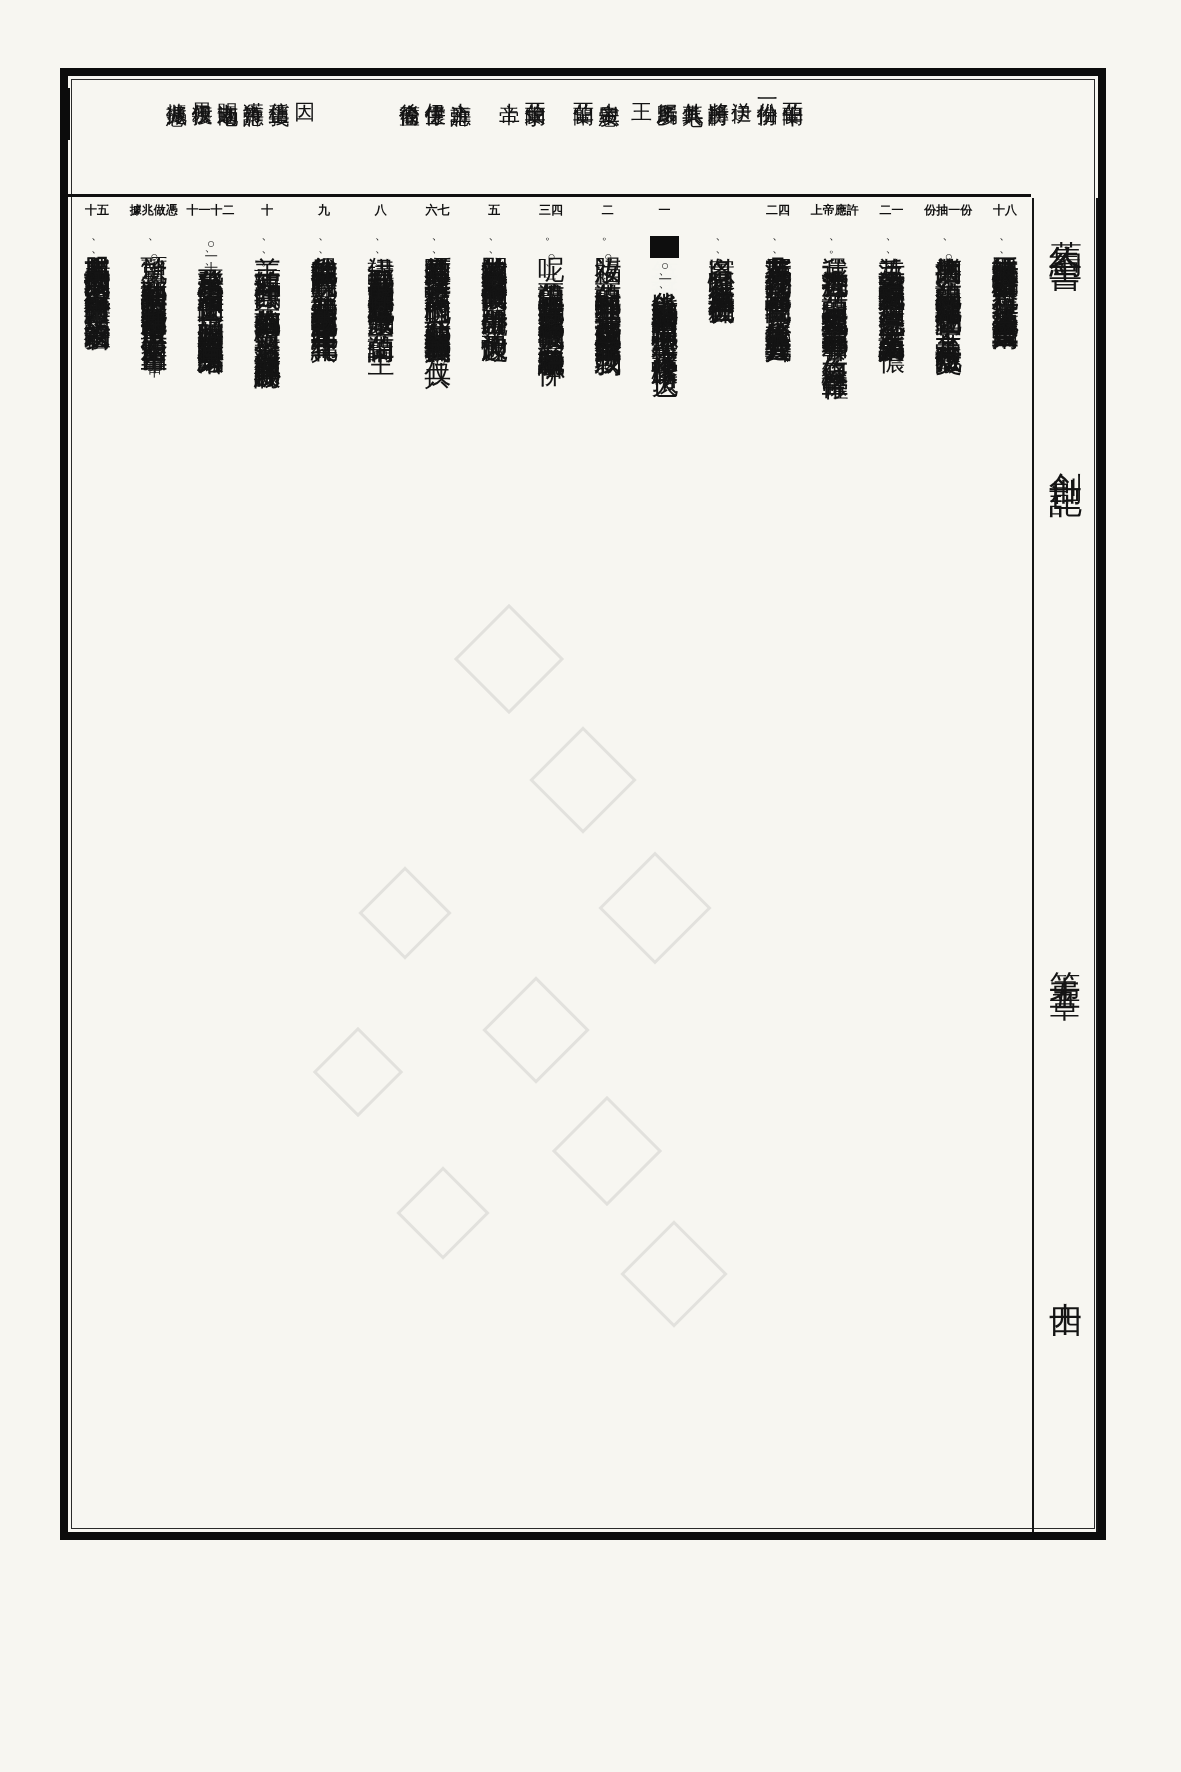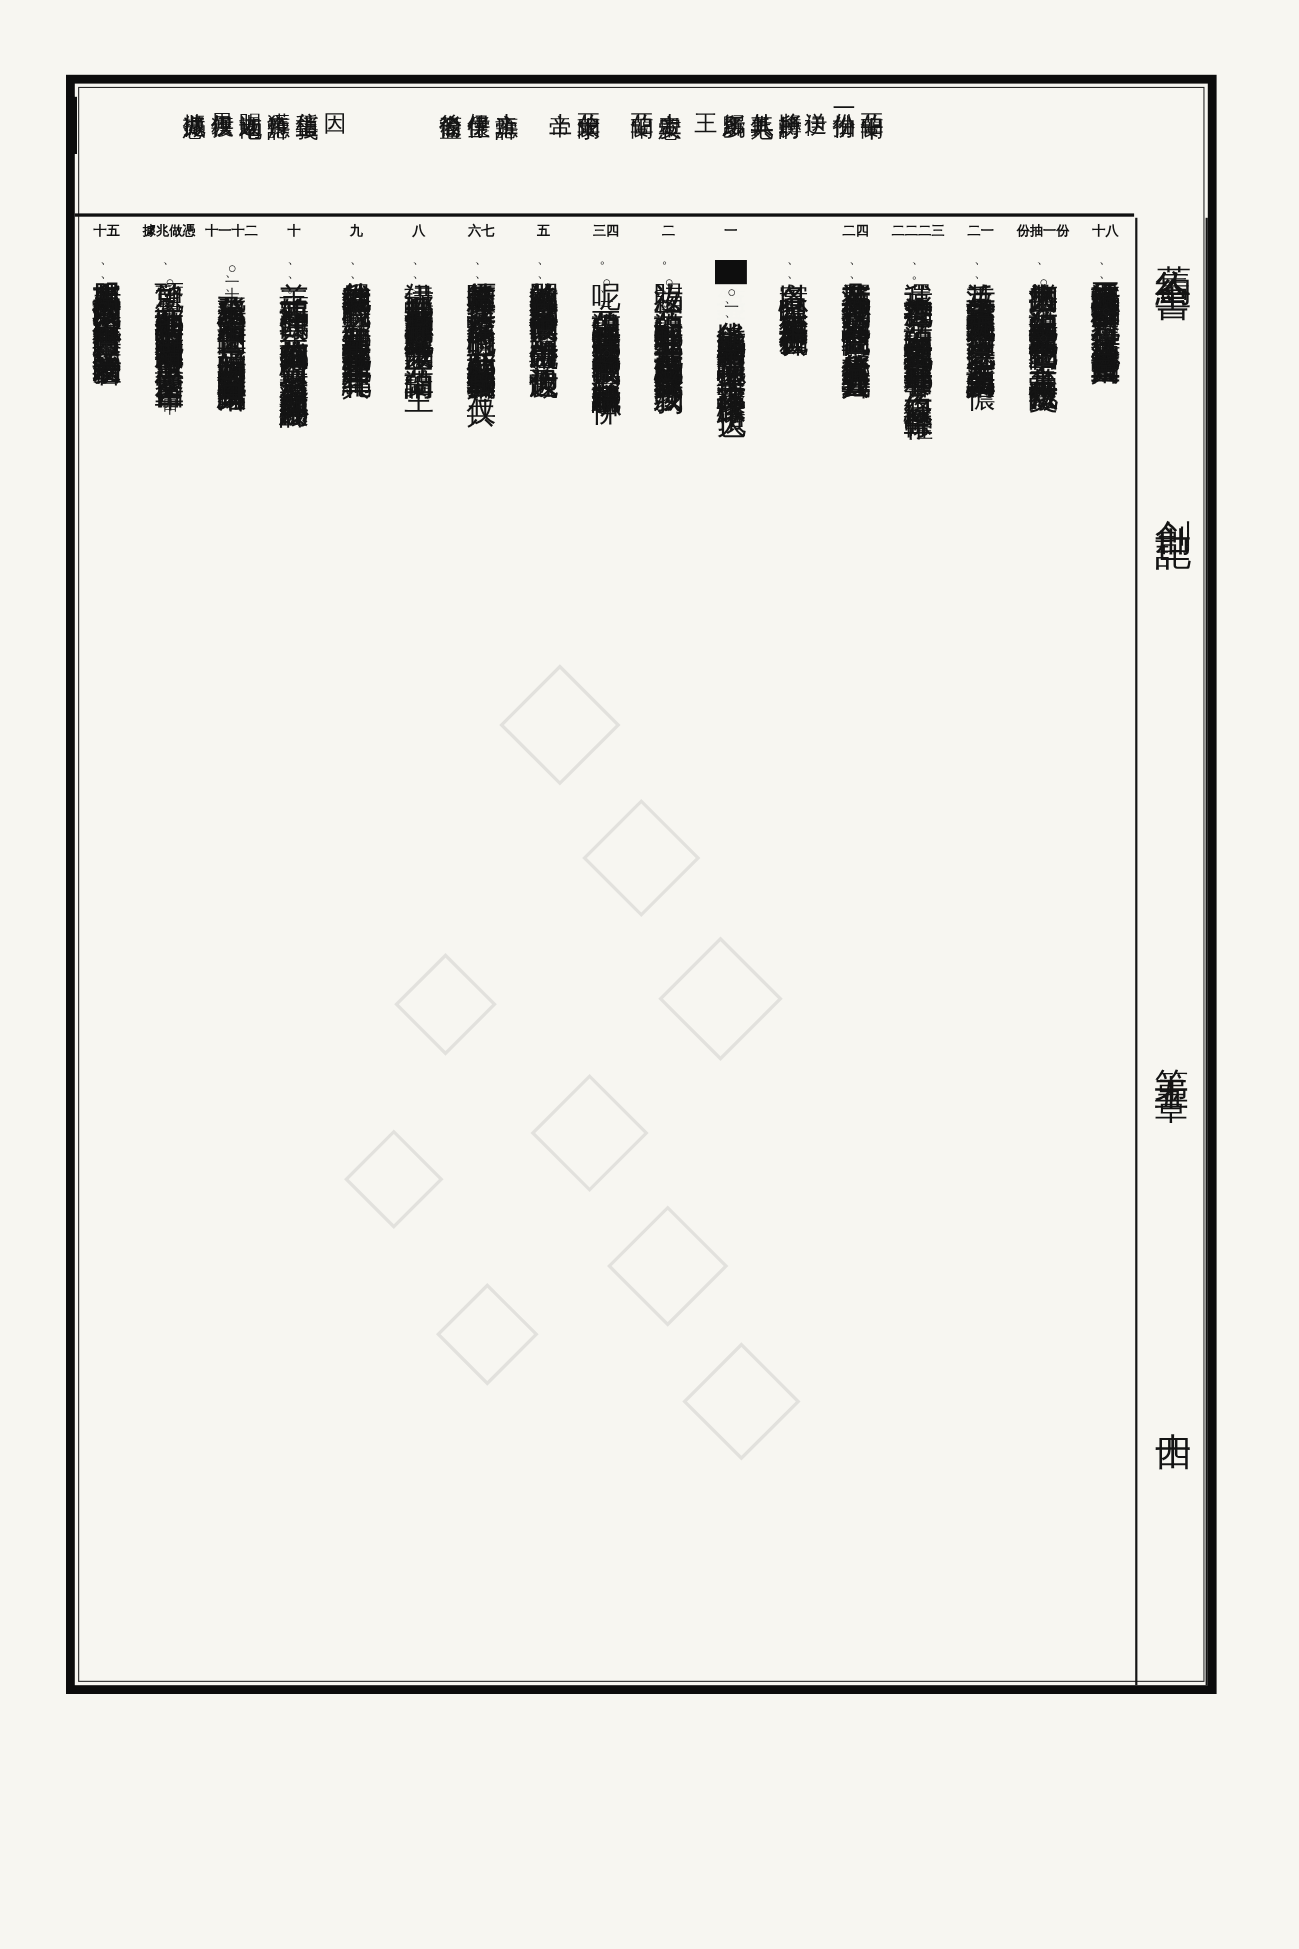--- a/index.html
+++ b/index.html
@@ -110,21 +110,21 @@
       </div>
     <div class="vcol">
         <div class="vlabel">份抽一份</div>
         <div class="vtext">掏酒共餅出來<span class="pt">、</span><span class="vm">○十九</span>祝福<span class="nm">亞伯蘭</span>講<span class="pt">、</span>願天地其主至高上帝<span class="pt">、</span>賜福乞<span class="nm">亞伯蘭</span><span class="pt">、</span><span class="vm">○二十</span>至高其上帝<span class="pt">、</span>既然獲仇敵交付</div>
       </div>
     <div class="vcol">
         <div class="vlabel">二一</div>
         <div class="vtext">汝其手<span class="pt">、</span>該當讚美伊<span class="pt">、</span><span class="nm">亞伯蘭</span>就掏所得其毛<span class="pt">、</span>十份抽一份<span class="pt">、</span>獻乞<span class="nm">麥基洗德</span><span class="pt">。</span><span class="vm">○二一</span><span class="nm">所多馬</span>王共<span class="nm">亞伯蘭</span>講<span class="pt">、</span>儂</div>
       </div>
     <div class="vcol">
-        <div class="vlabel">二二二三</div>
+        <div class="vlabel">上帝應許</div>
         <div class="vtext">還我<span class="pt">、</span>毛在汝莽掏去<span class="pt">。</span><span class="vm">○二二</span><span class="nm">亞伯蘭</span>講<span class="pt">、</span>我已經指天地其主<span class="pt">、</span>至高其上帝<span class="pt">、</span><span class="nm">耶和華</span>發誓<span class="pt">、</span><span class="vm">○二三</span>自一條線<span class="pt">、</span>至一條鞋帶<span class="pt">、</span></div>
       </div>
     <div class="vcol">
         <div class="vlabel">二四</div>
         <div class="vtext">凡所有屬汝其毛<span class="pt">、</span>我都伓掏一件<span class="pt">、</span>免的汝講<span class="pt">、</span>我使<span class="nm">亞伯蘭</span>倠富<span class="pt">、</span><span class="vm">○二四</span>郍者後生所倹其<span class="pt">、</span>連共我齊去其<span class="nm">亞乃</span><span class="pt">、</span></div>
       </div>
     <div class="vcol">
         <div class="vlabel"></div>
         <div class="vtext"><span class="nm">以實各</span><span class="pt">、</span><span class="nm">慢哩</span><span class="pt">、</span>所應得其份額<span class="pt">、</span>就在伊莽掏去<span class="pt">。</span></div>
       </div>

